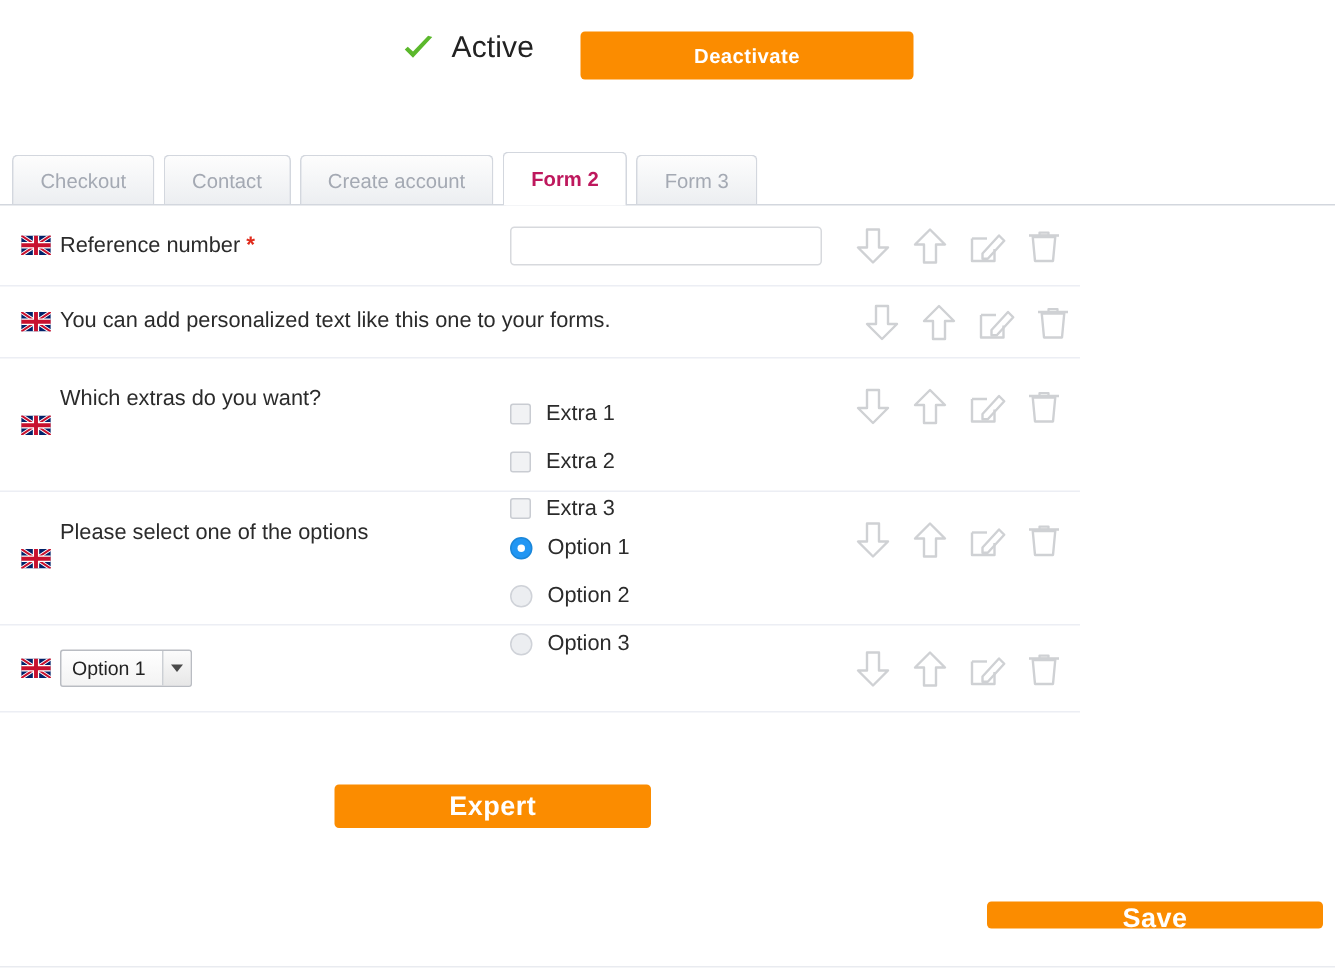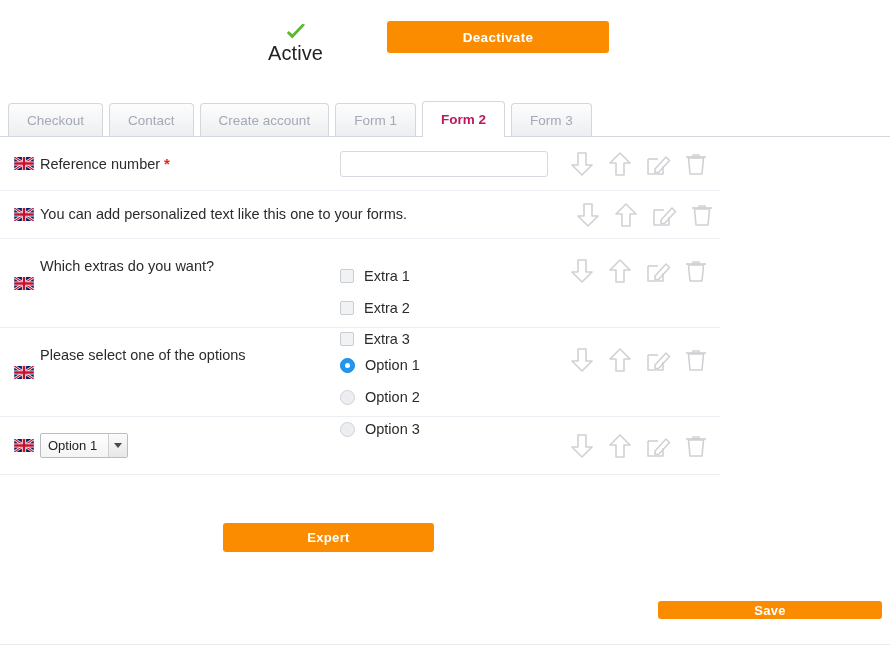--- a/index.html
+++ b/index.html
@@ -11,21 +11,21 @@
     overflow: hidden;
   }
   .page { position: relative; width: 890px; height: 650px; background:#fff; }
 
   
   .status-bar {
     position: absolute; left: 0; top: 0; width: 890px; height: 75px;
   }
   .status-group {
     position: absolute; left: 268px; top: 21px;
-    display: flex; align-items: center;  flex-direction: column;
+    display: flex; align-items: center; gap: 11px;
   }
   .check-icon { display:block; width: 22px; height: 22px; }
   .status-label {
     font-size: 20px; color: #222; letter-spacing: .1px; line-height: 1;
   }
   .btn-deactivate {
     position: absolute; left: 387px; top: 21px;
     width: 222px; height: 32px;
     background: #fb8c00; border: none; border-radius: 3px;
     color: #fff; font-size: 13.5px; font-weight: bold;
@@ -140,21 +140,21 @@
     border-top: 5px solid #4a4a4a;
   }
 
   
   .btn-row {
     position: absolute; left: 0; top: 523px; width: 890px; height: 30px;
   }
   .btn-orange {
     position: absolute; height: 29px;
     background: #fb8c00; border: none; border-radius: 3px;
-    color: #fff; font-size: 13px; font-weight: bold;
+    color: #fff; font-size: 18px; font-weight: bold;
     font-family: "Liberation Sans", sans-serif;
     letter-spacing: .3px; cursor: pointer;
   }
   .btn-expert { left: 223px; width: 211px; }
   .btn-add { left: 444px; width: 210px; }
   .btn-save { position: absolute; left: 658px; top: 601px; width: 224px; height: 18px; }
 
   .footer-rule {
     position: absolute; left: 0; top: 644px; width: 890px;
     border-top: 1px solid #e9ebf0;
@@ -179,23 +179,20 @@
 
   <div class="tabs">
     <div class="tab">
       <span>Checkout</span>
     </div>
     <div class="tab">
       <span>Contact</span>
     </div>
     <div class="tab">
       <span>Create account</span>
-    </div>
-    <div class="tab">
-      <span>Form 1</span>
     </div>
     <div class="tab active">
       <span>Form 2</span>
     </div>
     <div class="tab">
       <span>Form 3</span>
     </div>
   </div>
 
   <div class="rows">

